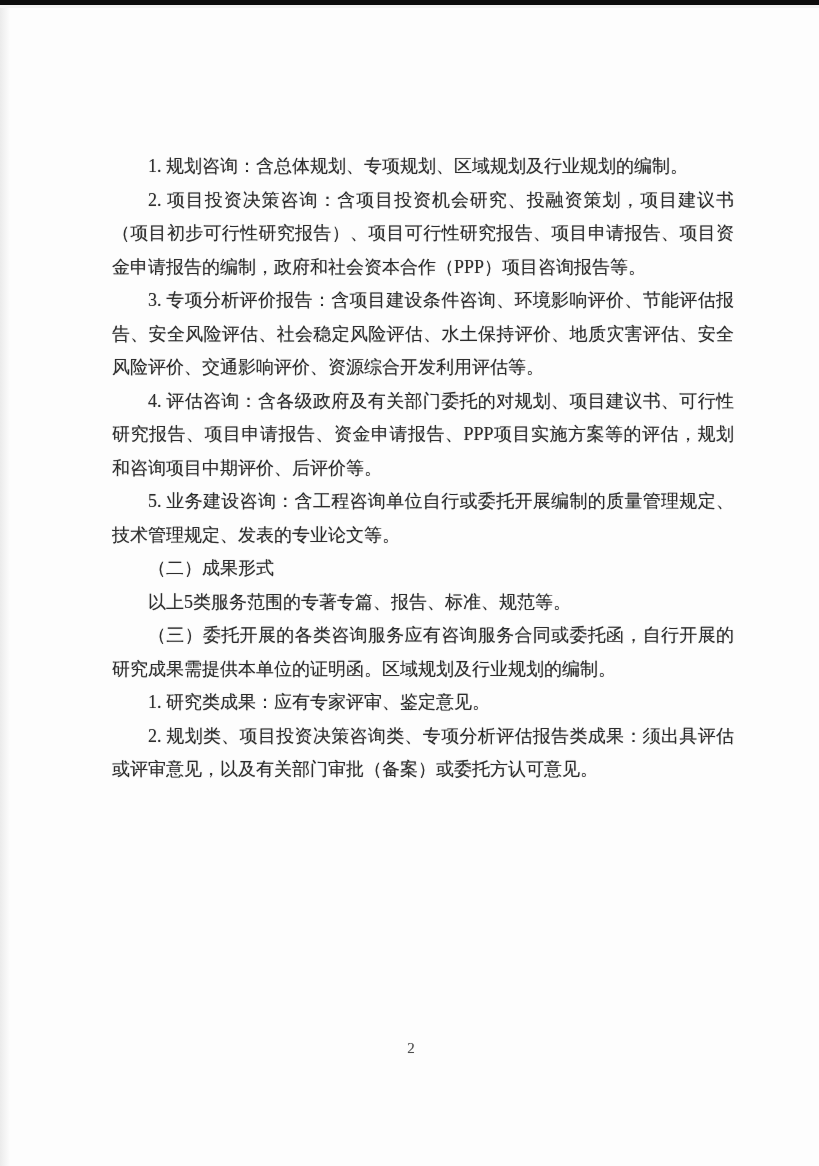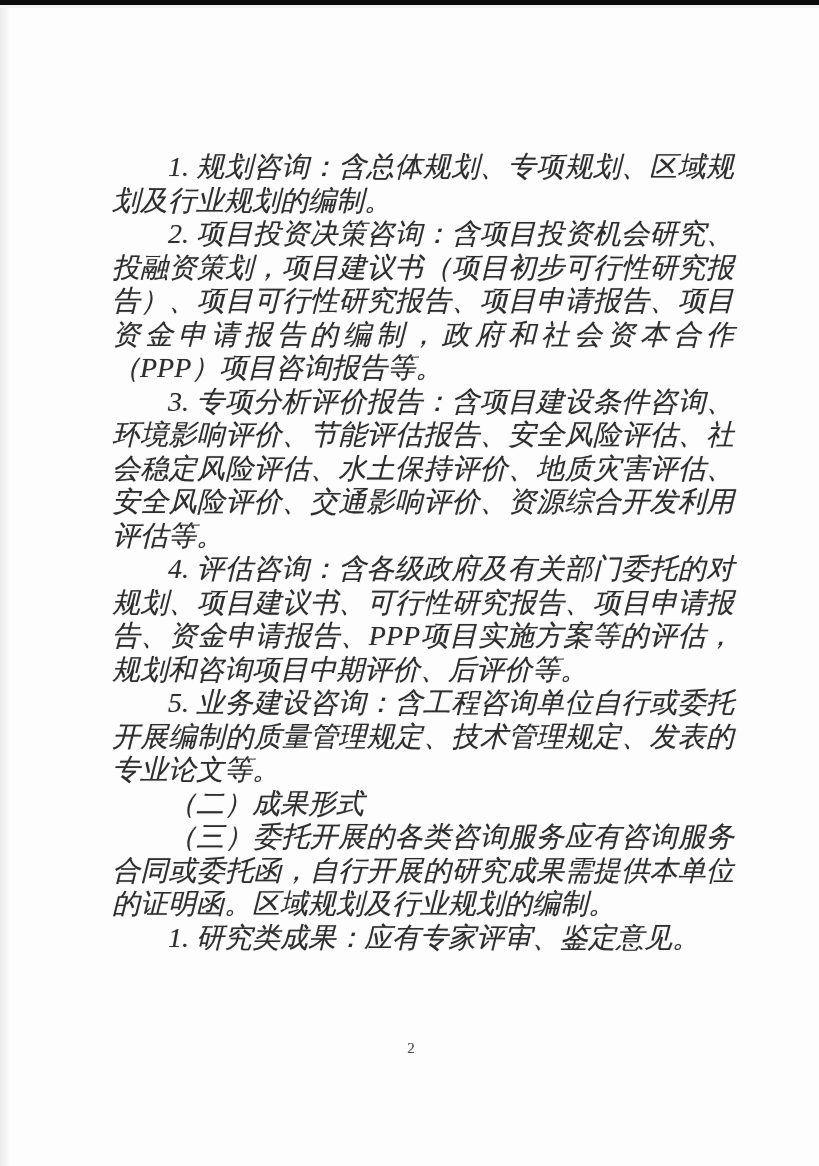--- a/index.html
+++ b/index.html
@@ -47,25 +47,24 @@
     width: 819px;
     height: 1158px;
     background: #fdfdfd;
   }
   .doc-content {
     position: absolute;
     top: 150px;
     left: 112px;
     width: 622px;
     color: #2e2e2e;
-    font-size: 28px;
+    font-size: 18px;
     line-height: 33.5px;
     text-align: justify;
     text-shadow: 0 0 1px rgba(46,46,46,0.45);
-    font-style: italic;
   }
   .doc-content p {
     margin: 0;
     padding: 0;
     text-indent: 2em;
   }
   .page-number {
     position: absolute;
     top: 1040px;
     left: 0;
@@ -84,17 +83,19 @@
 <div class="scan-top-gap"></div>
 <div class="scan-left-edge"></div>
 
 <div class="doc-content">
     <p>1. 规划咨询：含总体规划、专项规划、区域规划及行业规划的编制。</p>
     <p>2. 项目投资决策咨询：含项目投资机会研究、投融资策划，项目建议书（项目初步可行性研究报告）、项目可行性研究报告、项目申请报告、项目资金申请报告的编制，政府和社会资本合作（PPP）项目咨询报告等。</p>
     <p>3. 专项分析评价报告：含项目建设条件咨询、环境影响评价、节能评估报告、安全风险评估、社会稳定风险评估、水土保持评价、地质灾害评估、安全风险评价、交通影响评价、资源综合开发利用评估等。</p>
     <p>4. 评估咨询：含各级政府及有关部门委托的对规划、项目建议书、可行性研究报告、项目申请报告、资金申请报告、PPP项目实施方案等的评估，规划和咨询项目中期评价、后评价等。</p>
     <p>5. 业务建设咨询：含工程咨询单位自行或委托开展编制的质量管理规定、技术管理规定、发表的专业论文等。</p>
     <p>（二）成果形式</p>
+    <p>以上5类服务范围的专著专篇、报告、标准、规范等。</p>
     <p>（三）委托开展的各类咨询服务应有咨询服务合同或委托函，自行开展的研究成果需提供本单位的证明函。区域规划及行业规划的编制。</p>
     <p>1. 研究类成果：应有专家评审、鉴定意见。</p>
+    <p>2. 规划类、项目投资决策咨询类、专项分析评估报告类成果：须出具评估或评审意见，以及有关部门审批（备案）或委托方认可意见。</p>
   </div>
 
 <div class="page-number">2</div>
 
 </body></html>

